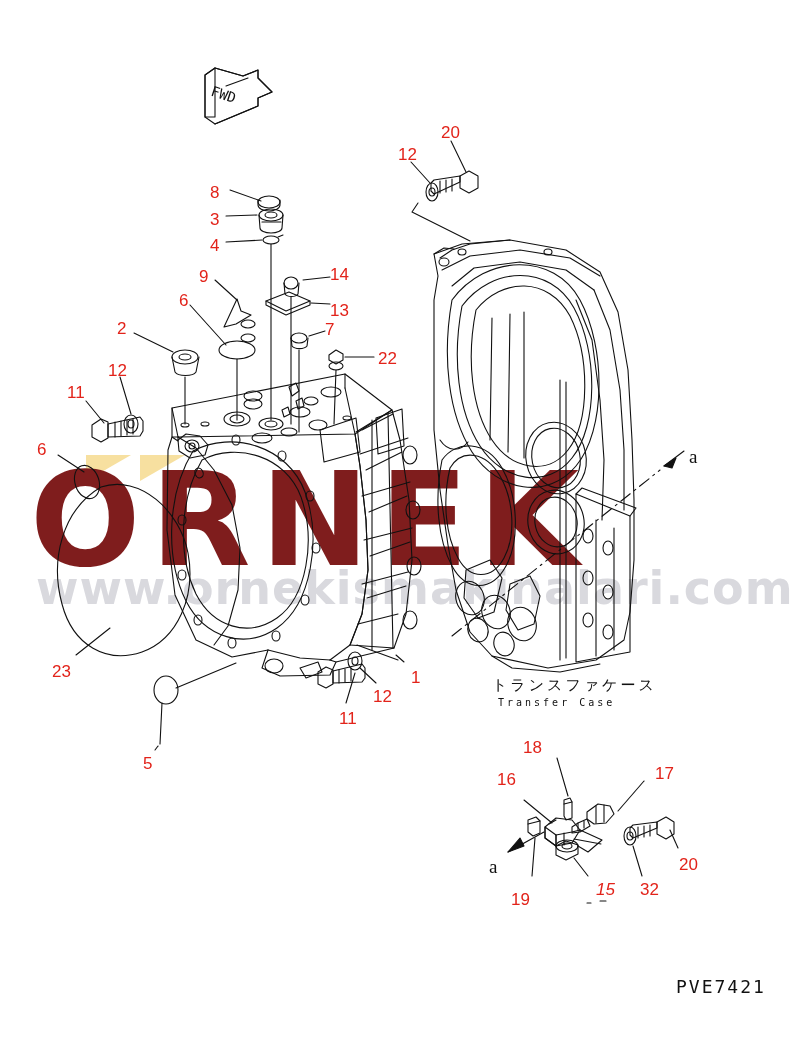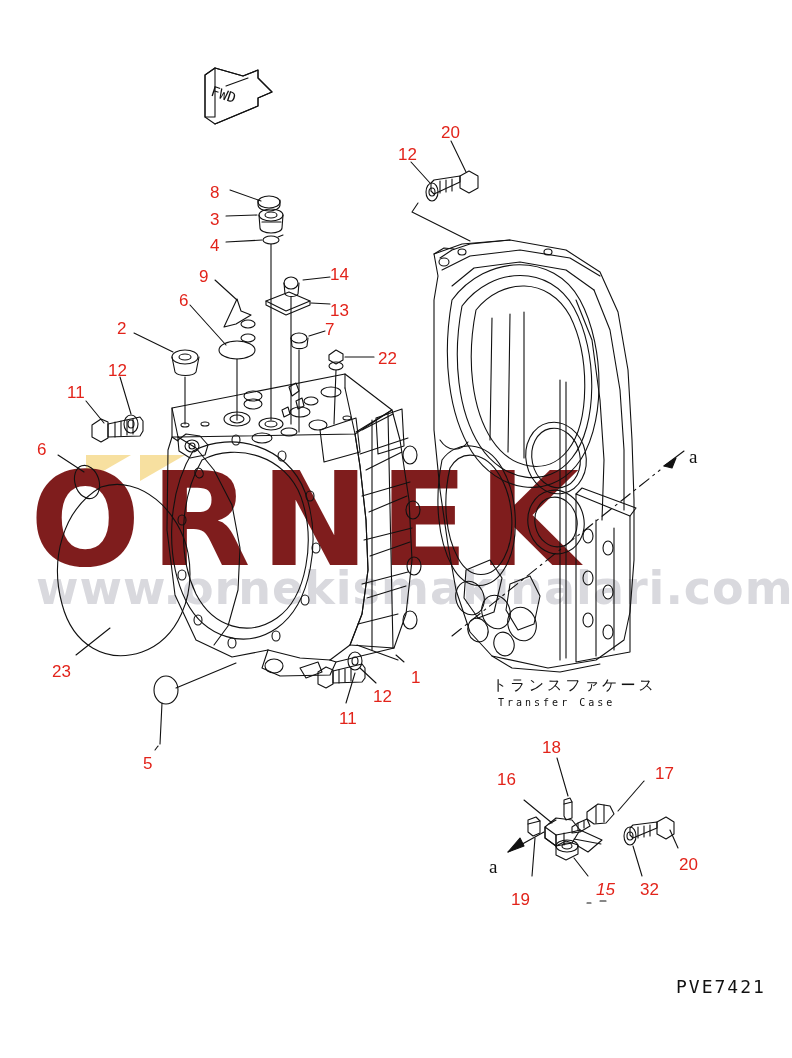--- a/index.html
+++ b/index.html
@@ -496,21 +496,21 @@
     <div class="num" style="left:143px; top:755px;">5</div>
     <div class="num" style="left:330px; top:266px;">14</div>
     <div class="num" style="left:330px; top:294px;margin-top:8px;">13</div>
     <div class="num" style="left:325px; top:321px;">7</div>
     <div class="num" style="left:378px; top:350px;">22</div>
     <div class="num" style="left:398px; top:146px;">12</div>
     <div class="num" style="left:441px; top:124px;">20</div>
     <div class="num" style="left:339px; top:710px;">11</div>
     <div class="num" style="left:373px; top:688px;">12</div>
     <div class="num" style="left:411px; top:669px;">1</div>
-    <div class="num" style="left:542px; top:739px;">18</div>
+    <div class="num" style="left:523px; top:739px;">18</div>
     <div class="num" style="left:497px; top:771px;">16</div>
     <div class="num" style="left:655px; top:765px;">17</div>
     <div class="num" style="left:679px; top:856px;">20</div>
     <div class="num" style="left:640px; top:881px;">32</div>
     <div class="num" style="left:596px; top:881px;font-style:italic;">15</div>
     <div class="num" style="left:511px; top:891px;">19</div>
 
     <div class="detail-key" style="left:689px; top:447px;">a</div>
     <div class="detail-key" style="left:489px; top:857px;">a</div>
 

